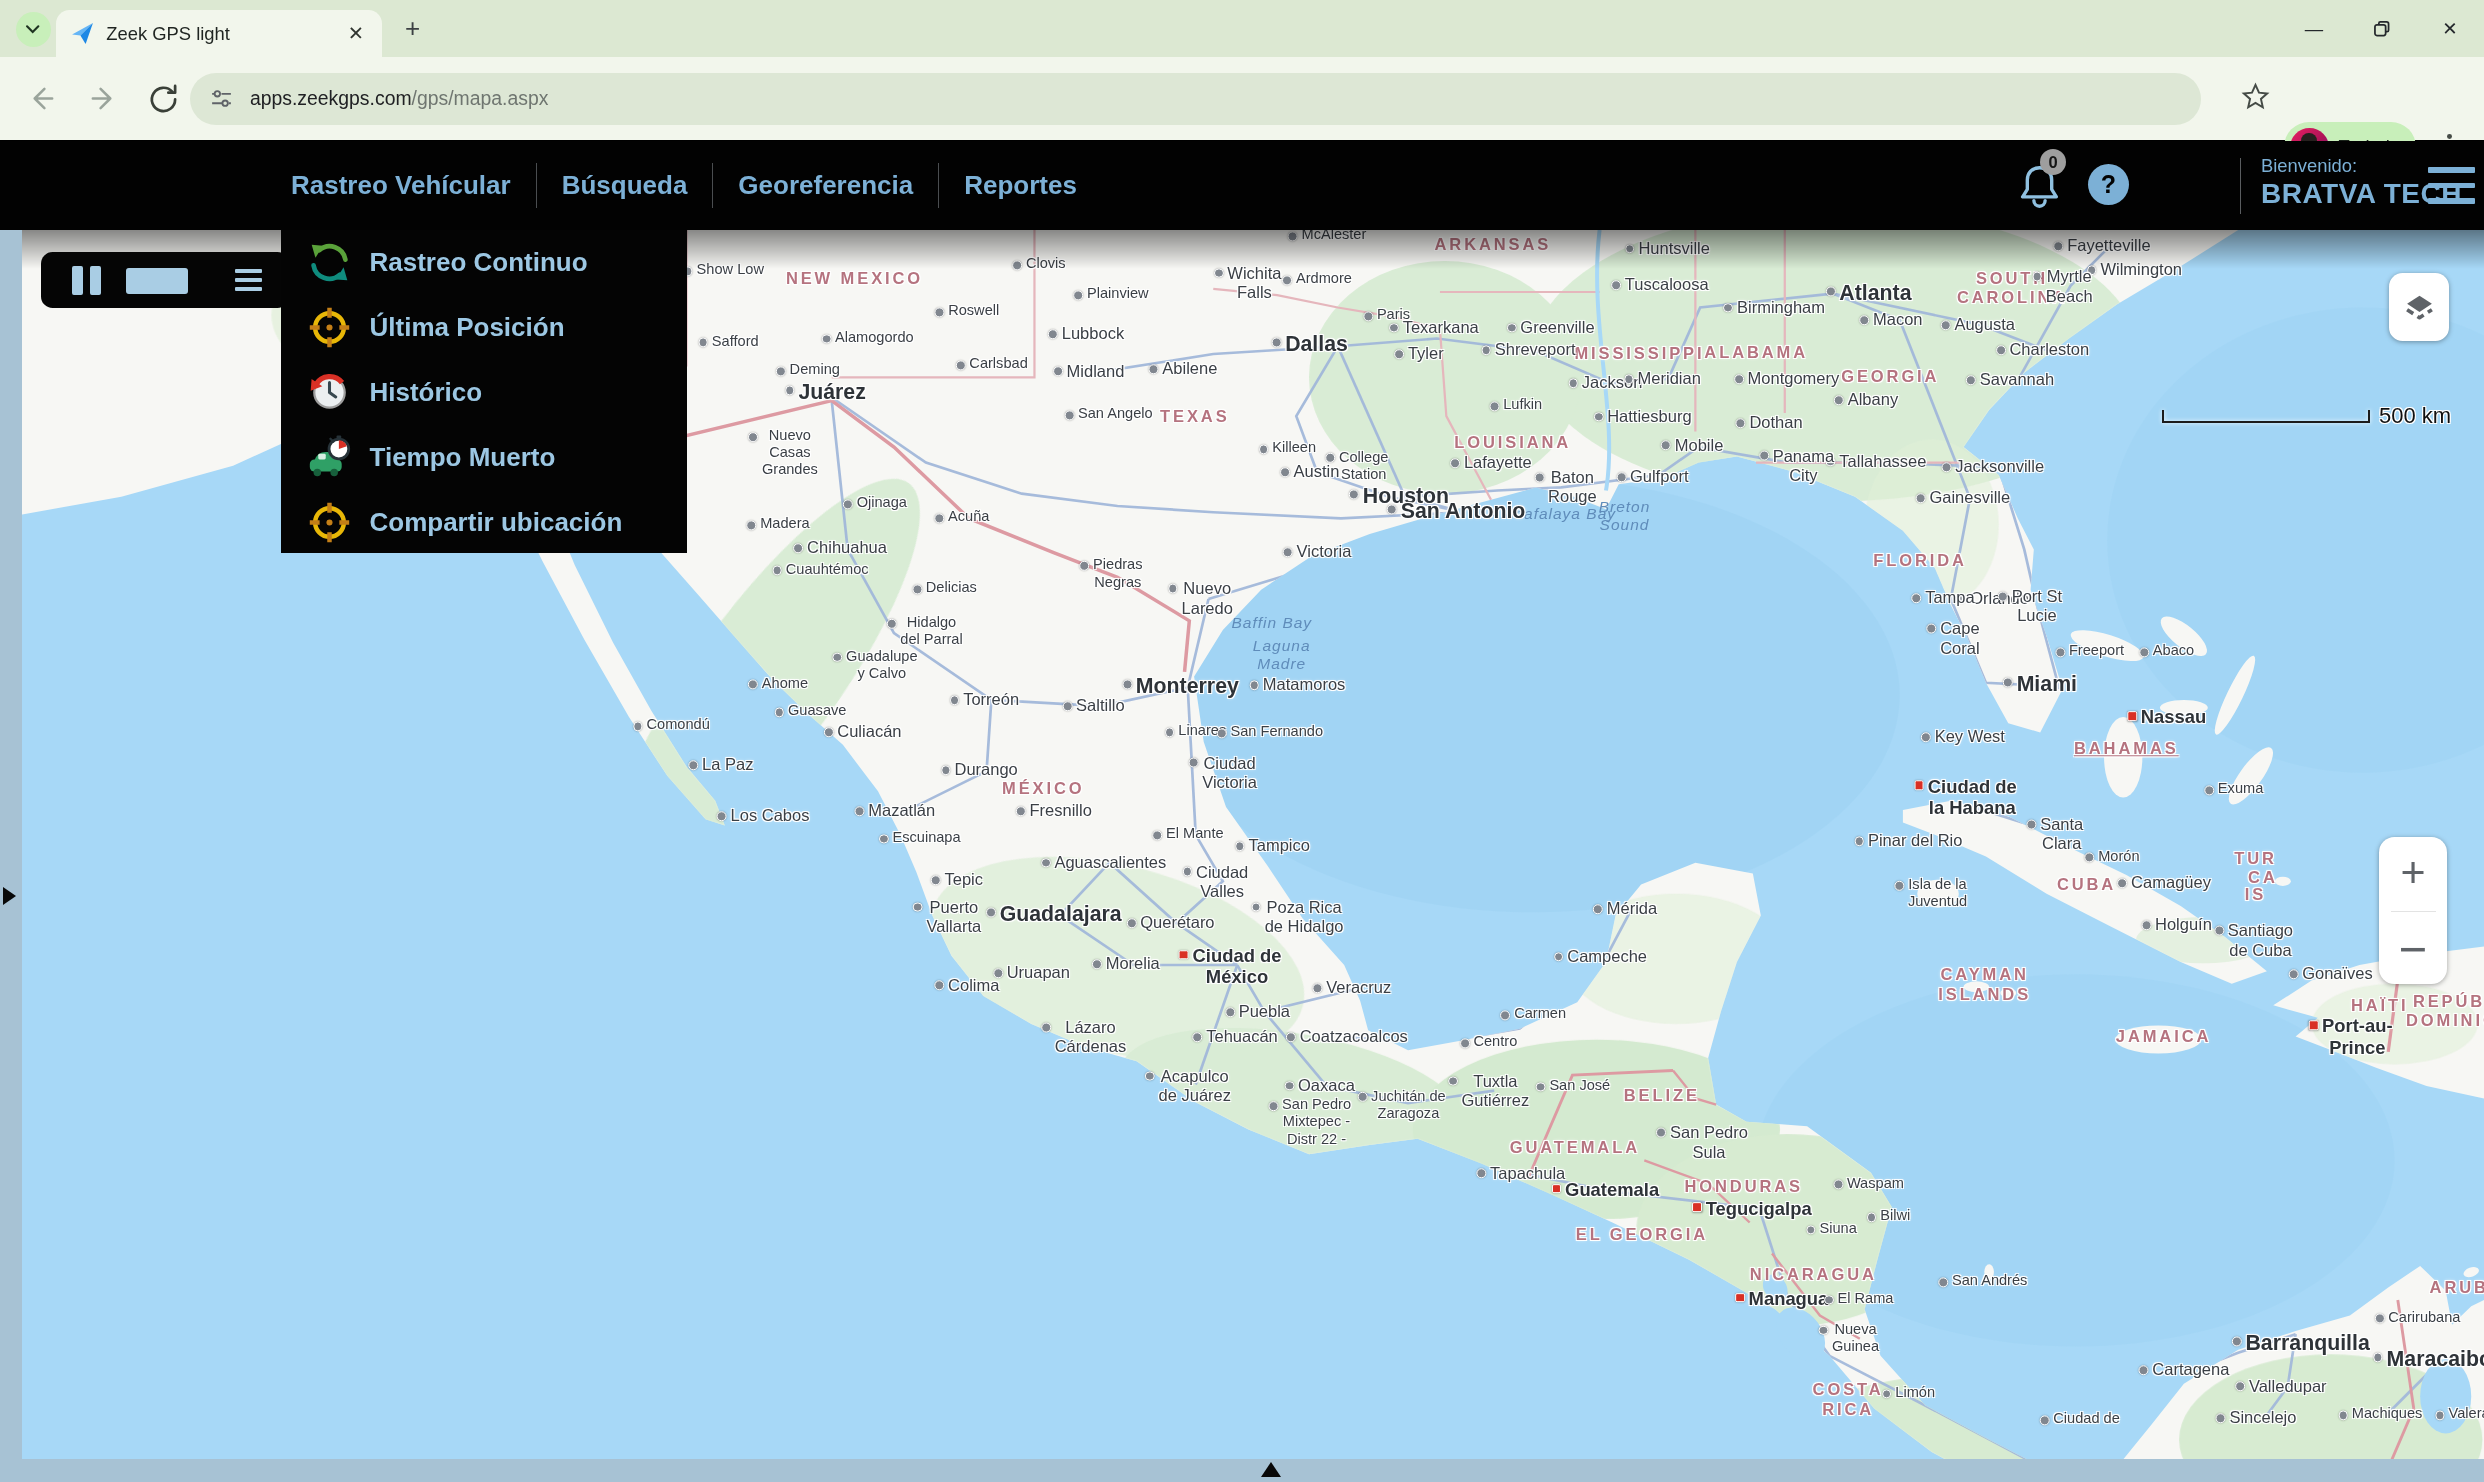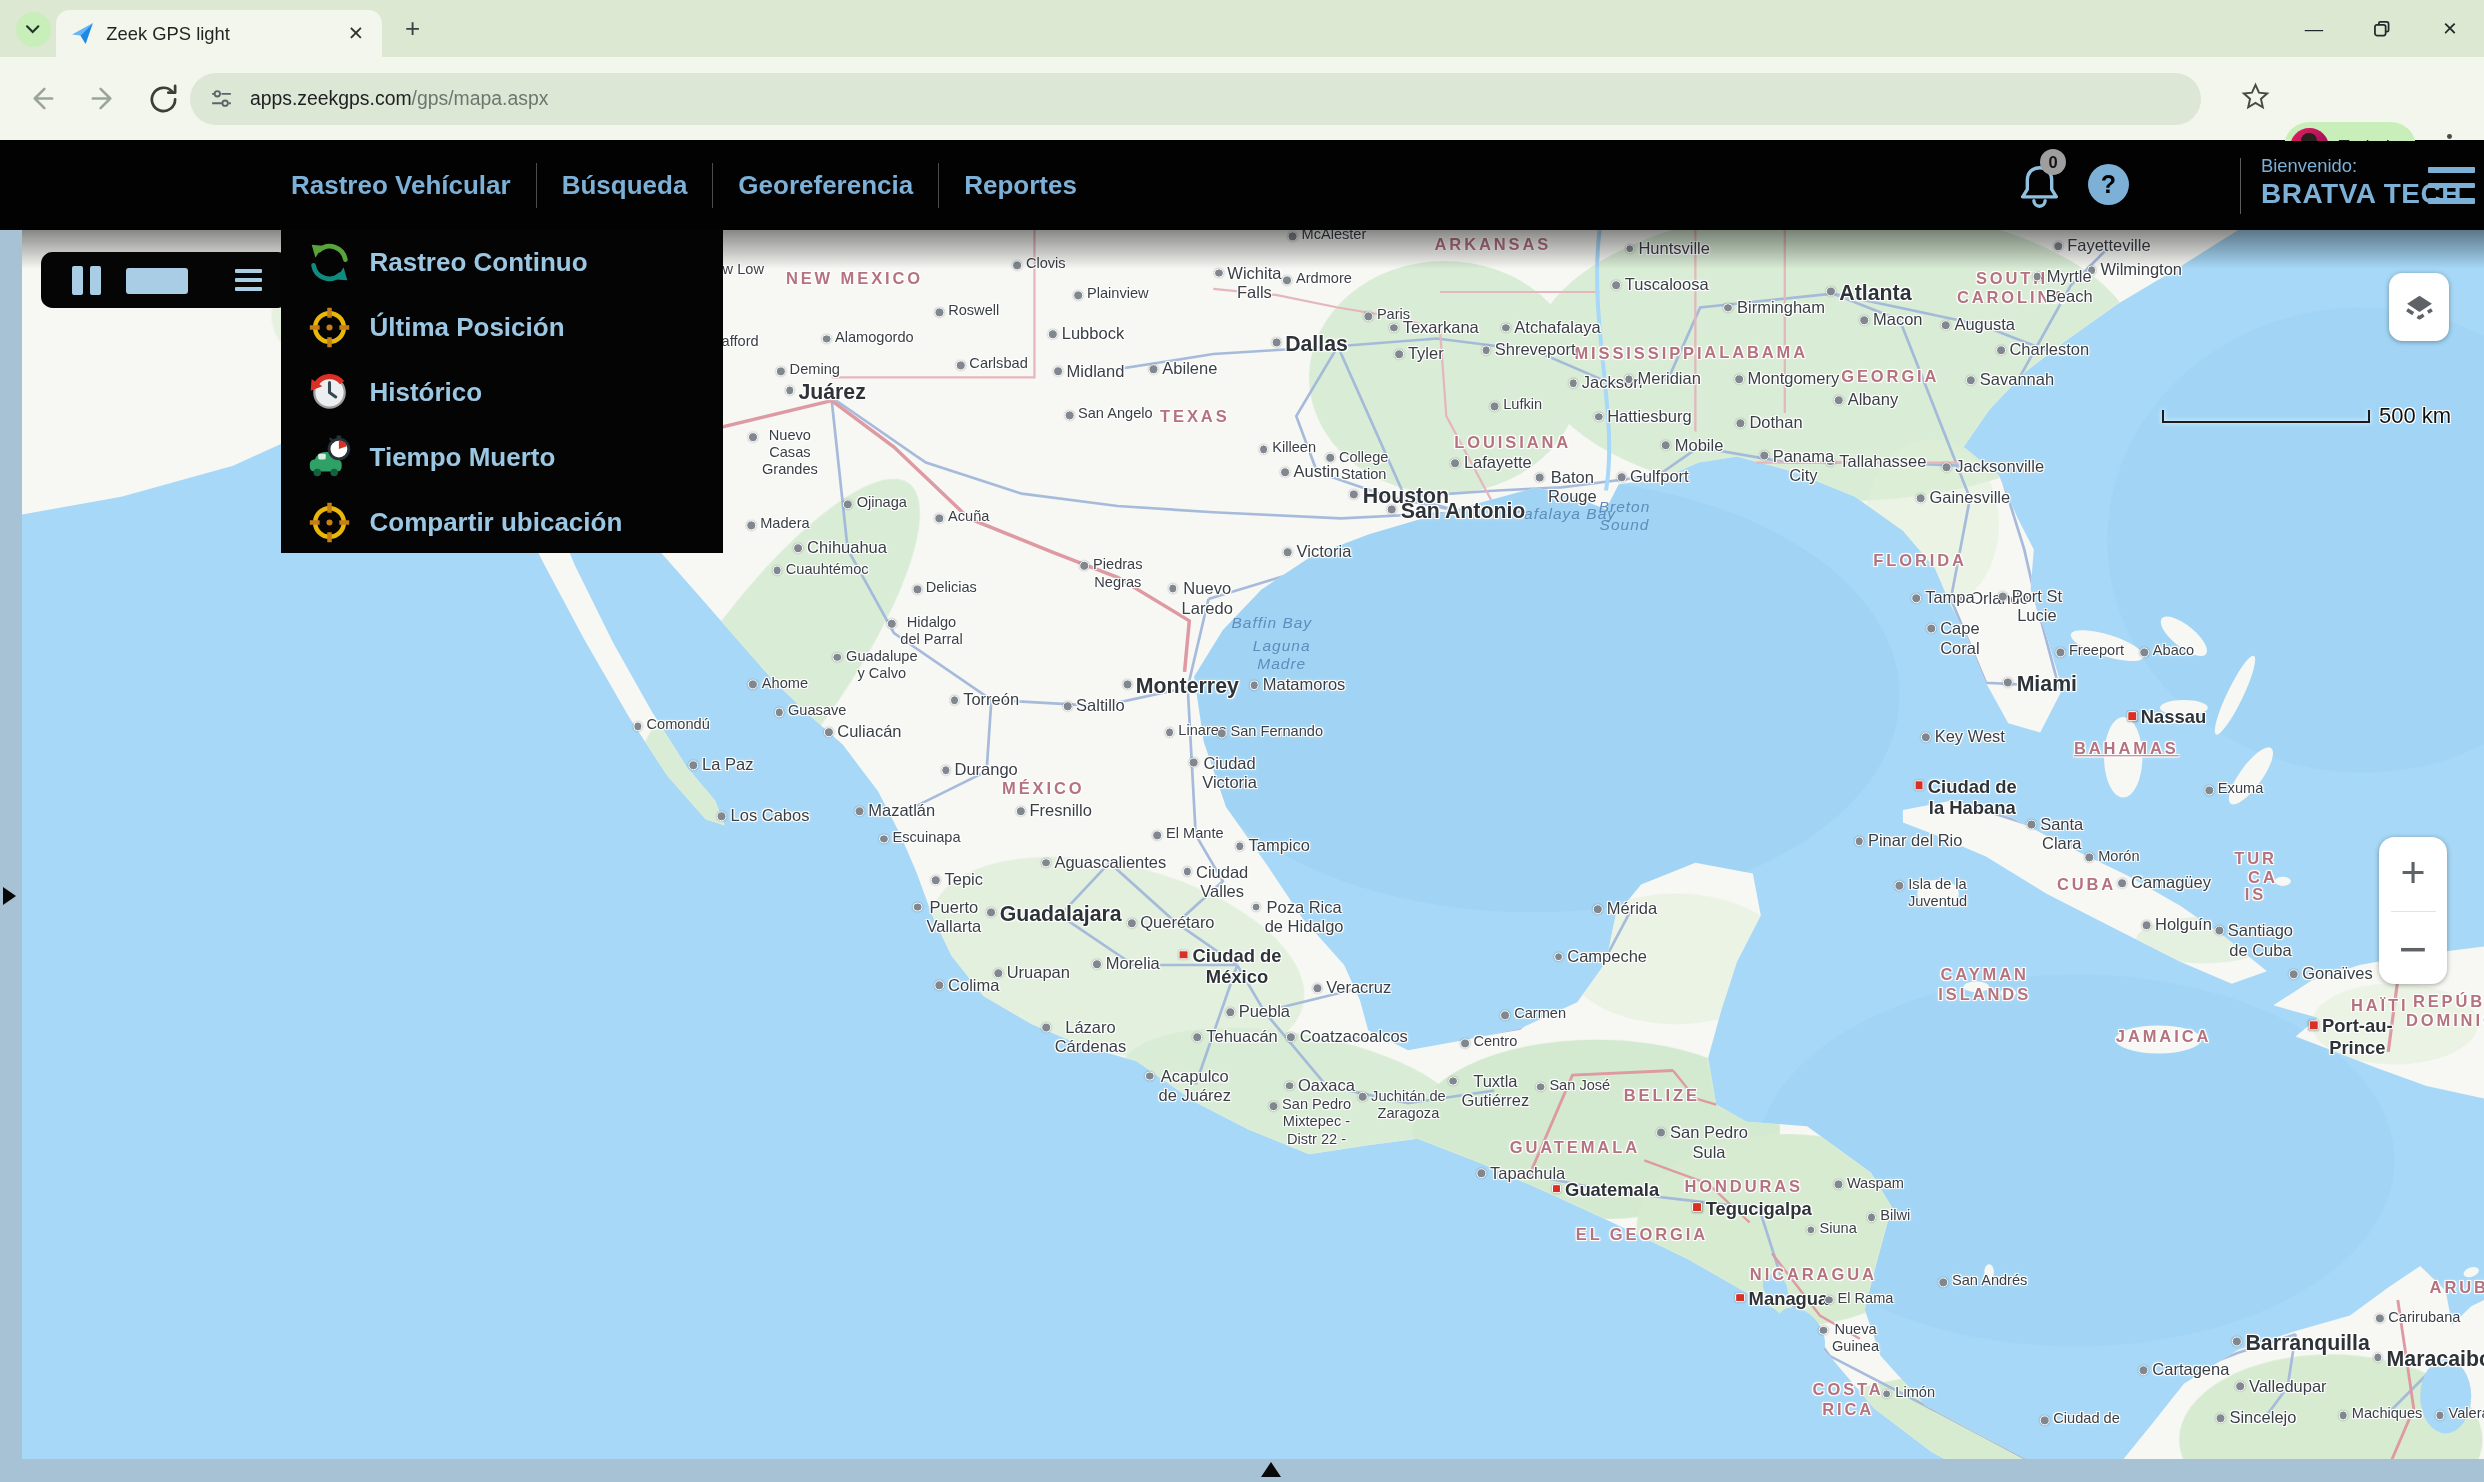--- a/index.html
+++ b/index.html
@@ -71,21 +71,21 @@
   .expand-up { position:absolute; left:1261px; top:2.9px; width:0; height:0; border-left:10.7px solid transparent; border-right:10.7px solid transparent; border-bottom:15.5px solid #090909; }
 
   .minibar { position:absolute; left:41px; top:22px; width:248px; height:56px; background:#050505; border-radius:11.6px; z-index:5; }
   .mb-pause { position:absolute; left:31px; top:13.6px; width:41px; height:29px; }
   .mb-pause i { position:absolute; top:0; width:10.7px; height:29px; background:#a9cde4; border-radius:1.9px; }
   .mb-pause i:first-child { left:0; } .mb-pause i:last-child { left:18.4px; }
   .mb-rect { position:absolute; left:85px; top:15.5px; width:62px; height:26px; background:#a9cde4; border-radius:2.9px; }
   .mb-burger { position:absolute; right:27px; top:16.5px; width:27px; height:23px; display:flex; flex-direction:column; justify-content:space-between; }
   .mb-burger i { height:4.4px; background:#a9cde4; border-radius:1px; }
 
-  .dropdown { position:absolute; left:281px; top:0; width:442px; height:323px; background:#040404; z-index:6; }
+  .dropdown { position:absolute; left:281px; top:0; width:406px; height:323px; background:#040404; z-index:6; }
   .dd-item { height:65px; display:flex; align-items:center; padding-left:25px; cursor:pointer; }
   .dd-ic { width:47px; height:47px; flex:0 0 auto; display:flex; align-items:center; justify-content:center; }
   .dd-label { margin-left:16.5px; font-size:26px; font-weight:bold; color:#9cc7e3; white-space:nowrap; }
 
   .layersbtn { position:absolute; left:2389px; top:43px; width:60px; height:68px; background:#fff; border-radius:13.6px; box-shadow:0 1px 4.9px rgba(0,0,0,.35); z-index:5; display:flex; align-items:center; justify-content:center; }
   .scalebar { position:absolute; left:2162px; top:180px; width:208px; height:12.6px; border-left:2.9px solid #1c1c1c; border-right:2.9px solid #1c1c1c; border-bottom:2.9px solid #1c1c1c; z-index:5; filter:drop-shadow(0 0 1.9px #fff); }
   .scalelabel { position:absolute; left:2379px; top:173px; font-size:22px; color:#111; z-index:5;
                 text-shadow:-1px -1px 0 #fff,1px -1px 0 #fff,-1px 1px 0 #fff,1px 1px 0 #fff; }
   .zoomctl { position:absolute; left:2379px; top:607px; width:68px; height:147px; background:#fff; border-radius:15.5px; box-shadow:0 1px 4.9px rgba(0,0,0,.35); z-index:5; }
   .zbtn { position:absolute; left:0; width:68px; height:68px; font-size:43px; color:#5f6368; display:flex; align-items:center; justify-content:center; cursor:pointer; }
@@ -409,21 +409,21 @@
 City</div>
         <div class="lbl lbl-c2 dot" style="left: 82%; top: 30%;">Port St
 Lucie</div>
         <div class="lbl lbl-c2 dot" style="left: 78.9%; top: 32.6%;">Cape
 Coral</div>
         <div class="lbl lbl-c2 dot" style="left: 79.3%; top: 40.5%;">Key West</div>
         <div class="lbl lbl-c2 dot" style="left: 84.9%; top: 1.3%;">Fayetteville</div>
         <div class="lbl lbl-c2 dot" style="left: 86.2%; top: 3.2%;">Wilmington</div>
         <div class="lbl lbl-c2 dot" style="left: 83.3%; top: 4.5%;">Myrtle
 Beach</div>
-        <div class="lbl lbl-c2 dot" style="left: 62.7%; top: 7.8%;">Atchafalaya</div>
+        <div class="lbl lbl-c2 dot" style="left: 62.7%; top: 7.8%;">Greenville</div>
         <div class="lbl lbl-c2 dot" style="left: 57.4%; top: 9.9%;">Tyler</div>
         <div class="lbl lbl-c2 dot" style="left: 77.1%; top: 48.8%;">Pinar del Rio</div>
         <div class="lbl lbl-c2 dot" style="left: 94.1%; top: 59.4%;">Gonaïves</div>
         <div class="lbl lbl-c2 dot" style="left: 68.8%; top: 72.8%;">San Pedro
 Sula</div>
         <div class="lbl lbl-c2 dot" style="left: 61.5%; top: 75.3%;">Tapachula</div>
         <div class="lbl lbl-c2 dot" style="left: 52.5%; top: 54.8%;">Poza Rica
 de Hidalgo</div>
         <div class="lbl lbl-c2 dot" style="left: 38.4%; top: 54.8%;">Puerto
 Vallarta</div>

